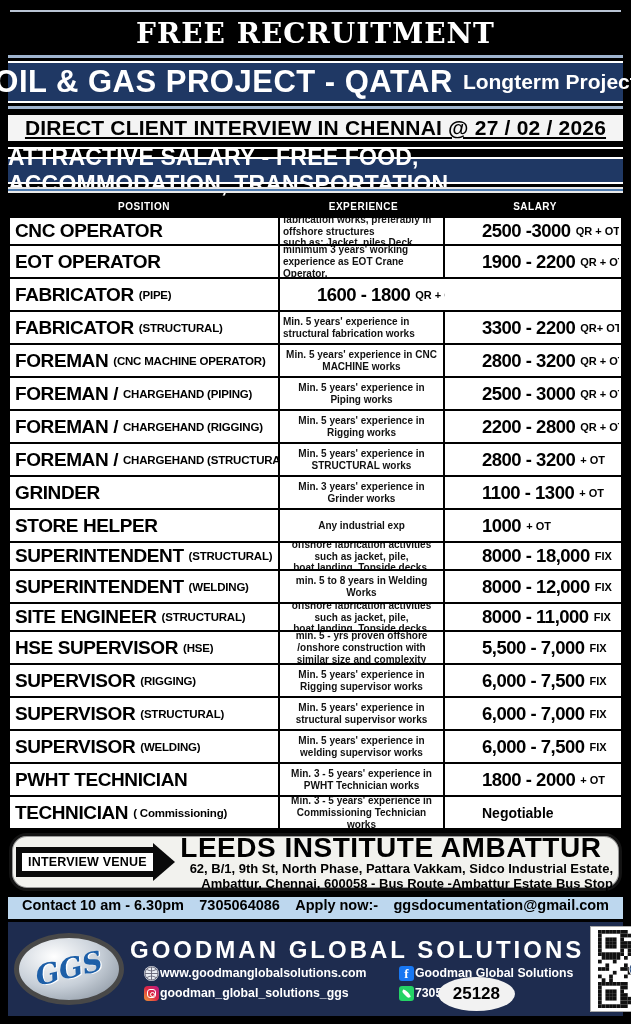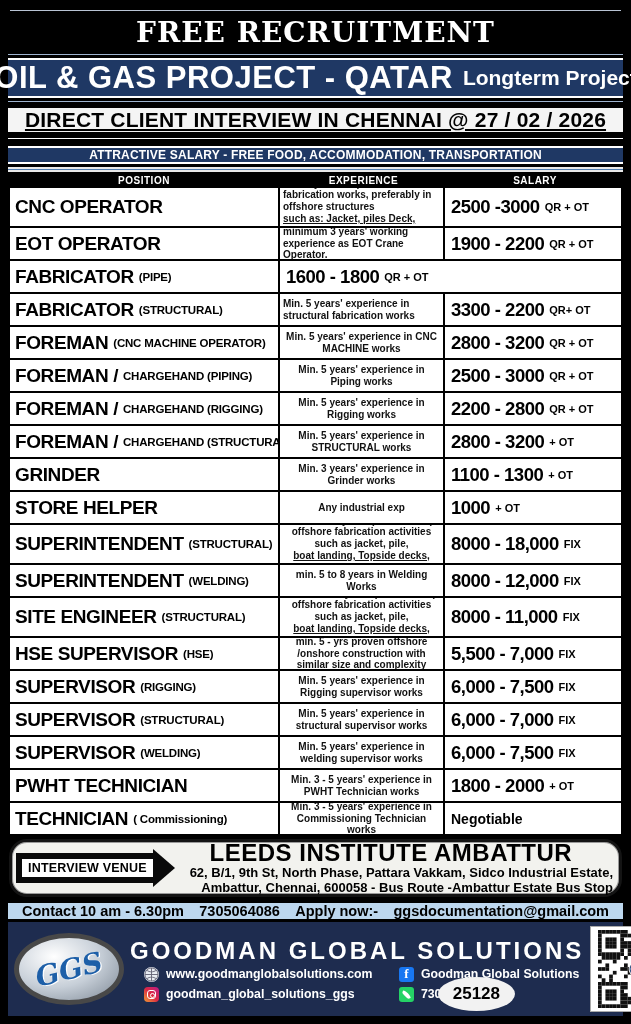--- a/index.html
+++ b/index.html
@@ -11,53 +11,53 @@
   .poster{width:631px;height:1024px;background:#000;padding:8px;display:flex;flex-direction:column;overflow:hidden;margin:0 auto;}
   .topline{height:2px;background:#b9c4d4;margin:2px 2px 2px;}
   .free-recruitment{color:#fff;font-family:"DejaVu Serif",serif;font-weight:bold;font-size:28px;text-align:center;letter-spacing:1px;padding:3px 0 2px;}
   .stripe{height:4px;background:var(--stripe-light);margin:3px 0;}
   .navy-band{background:var(--navy);border-top:2px solid #fff;border-bottom:2px solid #fff;color:#fff;display:flex;align-items:center;justify-content:center;}
   .project-band{height:48px;gap:10px;text-align:right;}
   .project-main{font-weight:900;font-size:31px;letter-spacing:.5px;white-space:nowrap;}
   .project-sub{font-weight:bold;font-size:21px;white-space:nowrap;}
   .white-band{background:#f4f4f4;color:#000;font-weight:900;font-size:21px;text-align:center;height:30px;display:flex;align-items:center;justify-content:center;margin:3px 0;letter-spacing:.2px;text-decoration:underline;}
   .hairline{height:2px;background:#fff;margin:3px 0 0;}
-  .benefits-band{height:27px;font-weight:900;font-size:12px;letter-spacing:.2px;margin-top:8px;}
+  .benefits-band{height:27px;font-weight:900;font-size:23px;letter-spacing:.2px;margin-top:8px;}
   .stripe2{height:6px;background:var(--stripe-blue);border-top:2px solid #e8e8e8;border-bottom:2px solid #e8e8e8;margin:3px 0;}
   .thead{display:grid;grid-template-columns:272px 167px 176px;height:24px;align-items:center;color:#fff;font-weight:bold;font-size:10px;text-align:center;letter-spacing:.5px;}
   .jobs-table{background:#fff;border:2px solid #000;border-bottom:none;}
   .row{display:grid;grid-template-columns:270px 165px 174px;height:33px;border-bottom:2px solid #000;background:#fff;}
-  .row.tall{height:40px;}
+  .row.tall{height:28px;}
   .cell{overflow:hidden;}
   .pos-cell{border-right:2px solid #000;display:flex;align-items:center;gap:5px;padding:0 2px 0 5px;white-space:nowrap;color:#000;}
   .pos-name{font-weight:900;font-size:19px;letter-spacing:-.4px;}
   .pos-sub{font-weight:900;font-size:11.5px;letter-spacing:-.2px;}
   .exp-cell{border-right:2px solid #000;display:flex;flex-direction:column;justify-content:center;text-align:center;font-weight:bold;font-size:10px;line-height:1.18;padding:1px 3px;color:#111;}
   .row:nth-child(-n+4) .exp-cell{text-align:left;}
   .exp-u{text-decoration:underline;}
   .sal-cell{display:flex;align-items:center;gap:5px;padding:0 2px 0 6px;white-space:nowrap;color:#000;}
-  .sal-val{font-weight:900;font-size:18.5px;letter-spacing:-.5px;}
+  .sal-val{font-weight:900;font-size:18.5px;letter-spacing:-.5px;margin-left:31px;}
   .sal-val.sal-neg{font-size:14px;letter-spacing:0;}
   .sal-suf{font-weight:900;font-size:11px;}
   .venue{background:#f2f2ee;border:3px solid #141414;border-radius:18px;margin:3px 1px;display:flex;align-items:center;padding:3px 6px 3px 4px;height:58px;box-shadow:inset 0 0 0 1px #999;}
   .venue-badge{display:flex;align-items:center;flex:none;}
   .badge-stem{background:#0a0a0a;padding:6px 0 6px 6px;display:flex;align-items:center;}
   .badge-label{background:#fff;color:#000;font-weight:900;font-size:12.5px;padding:2px 6px;letter-spacing:.2px;white-space:nowrap;}
   .badge-head{width:0;height:0;border-top:19px solid transparent;border-bottom:19px solid transparent;border-left:22px solid #0a0a0a;}
   .venue-text{flex:1;text-align:center;color:#000;margin-left:-6px;}
-  .venue-title{font-weight:900;font-size:24px;letter-spacing:.5px;line-height:1.05;}
+  .venue-title{font-weight:900;font-size:28px;letter-spacing:.5px;line-height:1.05;}
   .venue-address{font-weight:bold;font-size:13px;line-height:1.15;text-align:right;}
   .contact-bar{background:var(--contact-bg);border-top:3px solid #000;border-bottom:3px solid #000;display:flex;align-items:flex-start;justify-content:space-between;padding:0 14px;height:31px;color:#000;font-weight:900;font-size:14.5px;}
   .footer{background:var(--footer-bg);flex:1;display:flex;align-items:center;gap:6px;padding:4px 6px;position:relative;}
   .logo{width:110px;height:72px;flex:none;border-radius:50%;border:5px solid #484848;background:radial-gradient(ellipse at 35% 30%,#ffffff,#c7cfd8 50%,#7c8794 100%);display:flex;align-items:center;justify-content:center;}
   .logo-text{font-family:"DejaVu Serif",serif;font-style:italic;font-weight:bold;font-size:28px;color:#1d5fa8;transform:rotate(-14deg);text-shadow:1px 1px 0 #fff;}
   .footer-mid{flex:1;display:flex;flex-direction:column;color:#fff;}
   .company{font-weight:900;font-size:24px;letter-spacing:3px;text-align:center;white-space:nowrap;margin-bottom:2px;}
   .social-grid{display:grid;grid-template-columns:57% 43%;gap:5px 4px;font-weight:bold;font-size:12.3px;align-items:center;padding-left:14px;}
-  .social-item{display:flex;align-items:center;gap:7px;white-space:nowrap;}
+  .social-item{display:flex;align-items:flex-start;gap:1px;white-space:nowrap;}
   .icon16{width:15px;height:15px;flex:none;border-radius:3px;display:flex;align-items:center;justify-content:center;}
   .fb{background:var(--facebook);color:#fff;font-family:"Liberation Serif",serif;font-weight:bold;font-size:13px;}
   .wa{background:var(--whatsapp);}
   .ig{background:linear-gradient(45deg,#f09433,#e6683c,#dc2743,#cc2366,#bc1888);position:relative;border-radius:4px;}
   .ig::before{content:"";position:absolute;inset:3px;border:1.5px solid #fff;border-radius:3px;}
   .ig::after{content:"";position:absolute;left:6px;top:6px;width:3px;height:3px;border:1.2px solid #fff;border-radius:50%;}
   .globe{background:#e8ecf2;border-radius:50%;}
   .ref-badge{position:absolute;right:108px;bottom:5px;background:#f2f2f2;border-radius:50%;padding:7px 15px;color:#000;font-weight:900;font-size:17px;}
   .qr{width:94px;height:86px;flex:none;background:#fff;border:1px solid #aaa;padding:3px;}
   .qr svg{width:100%;height:100%;}

